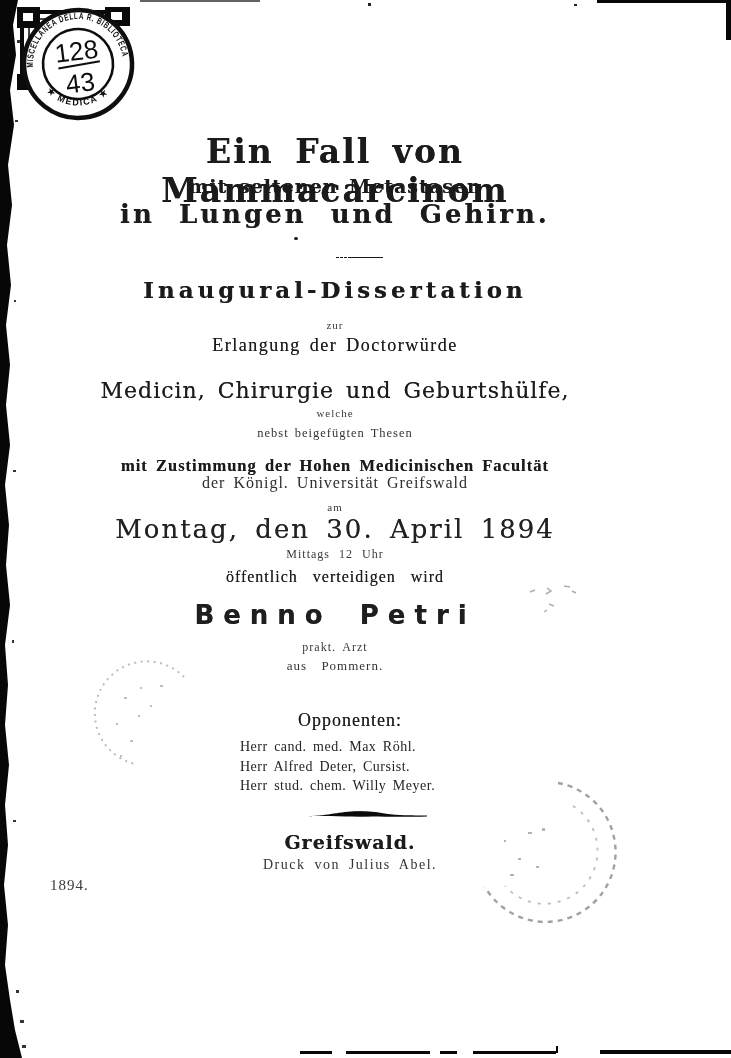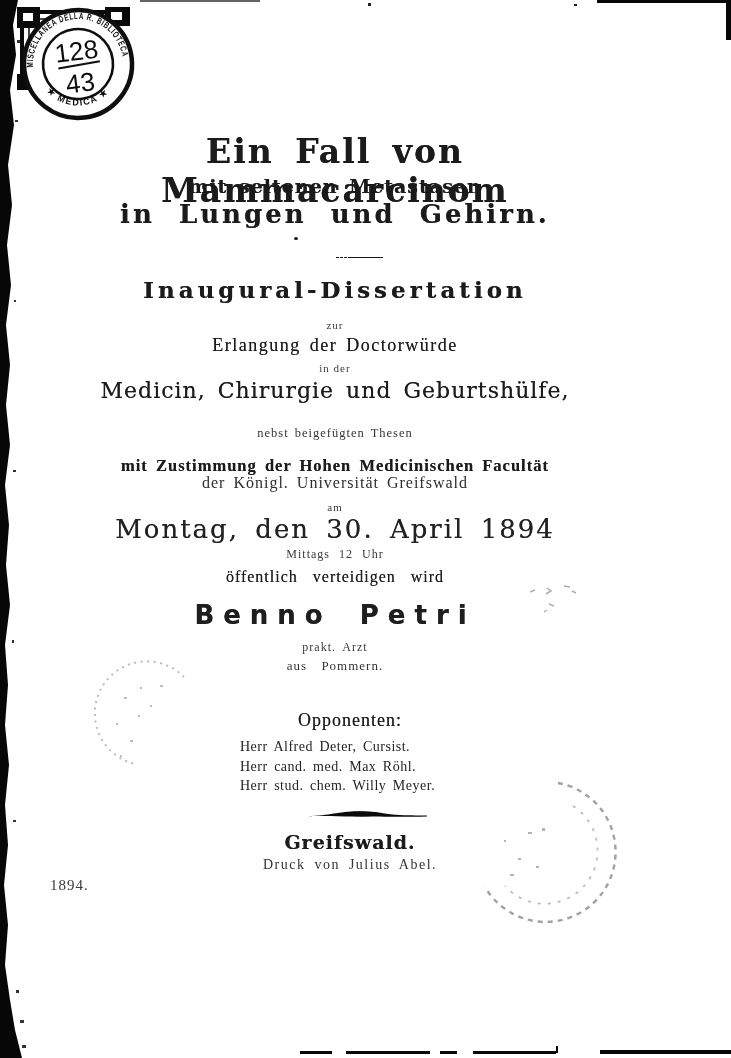--- a/index.html
+++ b/index.html
@@ -111,38 +111,38 @@
 
   <div class="col ink title1">Ein Fall von Mammacarcinom</div>
   <div class="col ink title2">mit seltenen Metastasen</div>
   <div class="col ink title3">in Lungen und Gehirn.</div>
   <div class="abs dot"></div>
   <div class="abs divider1"><span class="dash"></span><span class="solid"></span></div>
 
   <div class="col ink inaug">Inaugural-Dissertation</div>
   <div class="col tiny zur">zur</div>
   <div class="col ink erlangung">Erlangung der Doctorwürde</div>
-  <div class="col tiny inder">in der</div>
   <div class="col ink subjects">Medicin, Chirurgie und Geburtshülfe,</div>
+  <div class="col tiny welche">welche</div>
   <div class="col nebst">nebst beigefügten Thesen</div>
   <div class="col ink zustimmung">mit Zustimmung der Hohen Medicinischen Facultät</div>
   <div class="col university">der Königl. Universität Greifswald</div>
   <div class="col tiny am">am</div>
   <div class="col ink datum">Montag, den 30. April 1894</div>
   <div class="col mittags">Mittags 12 Uhr</div>
   <div class="col ink defense">öffentlich verteidigen wird</div>
 
   <div class="col ink author-name">Benno Petri</div>
   <div class="col author-qual">prakt. Arzt</div>
   <div class="col author-origin">aus Pommern.</div>
 
   <div class="abs ink opp-head">Opponenten:</div>
   <div class="abs opp-lines">
+    <div>Herr cand. med. Max Röhl.</div>
     <div>Herr Alfred Deter, Cursist.</div>
-    <div>Herr cand. med. Max Röhl.</div>
     <div>Herr stud. chem. Willy Meyer.</div>
   </div>
 
   <svg class="abs" style="left:300px;top:806px;" width="140" height="16">
     <path d="M8,10 C 30,9.5 38,5.5 58,5.2 C 78,5 86,8.5 100,9 C 112,9.4 120,9.5 127,9.6 L127,10.4 C 112,10.8 96,11 72,10.6 C 48,10.2 24,10.6 8,10 Z" fill="#0c0c0c"></path>
     <ellipse cx="62" cy="8" rx="18" ry="2.6" fill="#0c0c0c"></ellipse>
   </svg>
 
   <div class="abs ink imprint-place">Greifswald.</div>
   <div class="abs imprint-printer">Druck von Julius Abel.</div>

